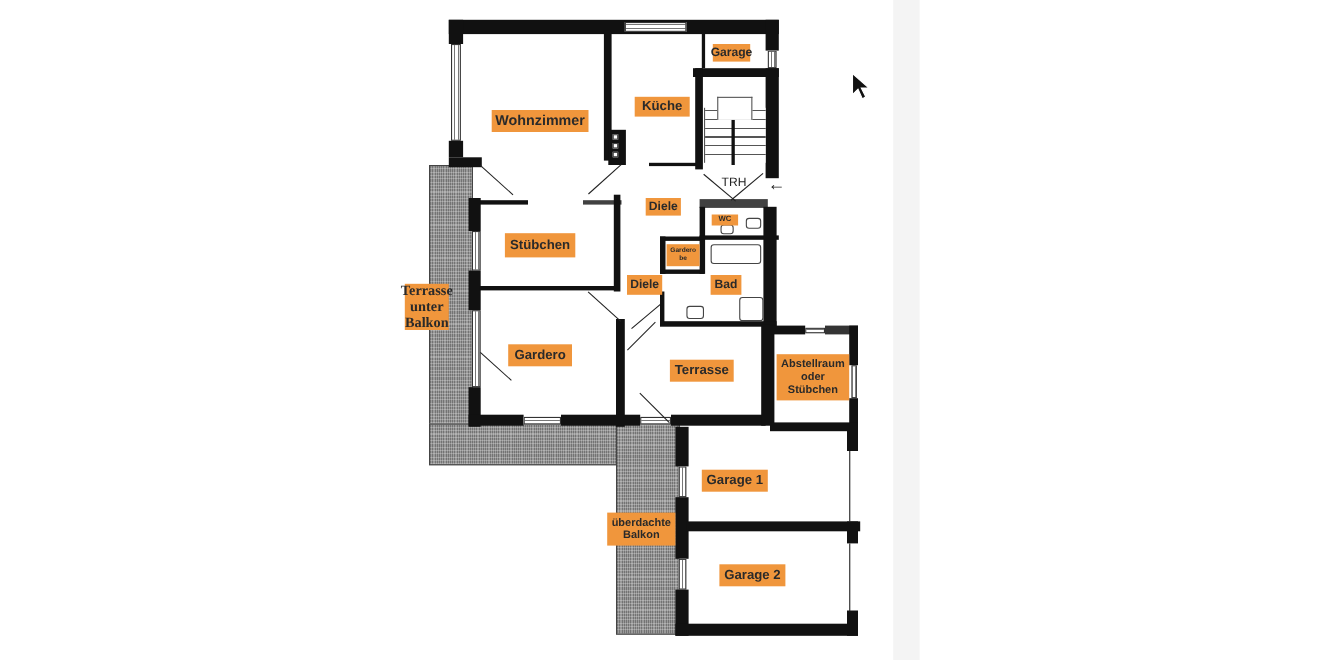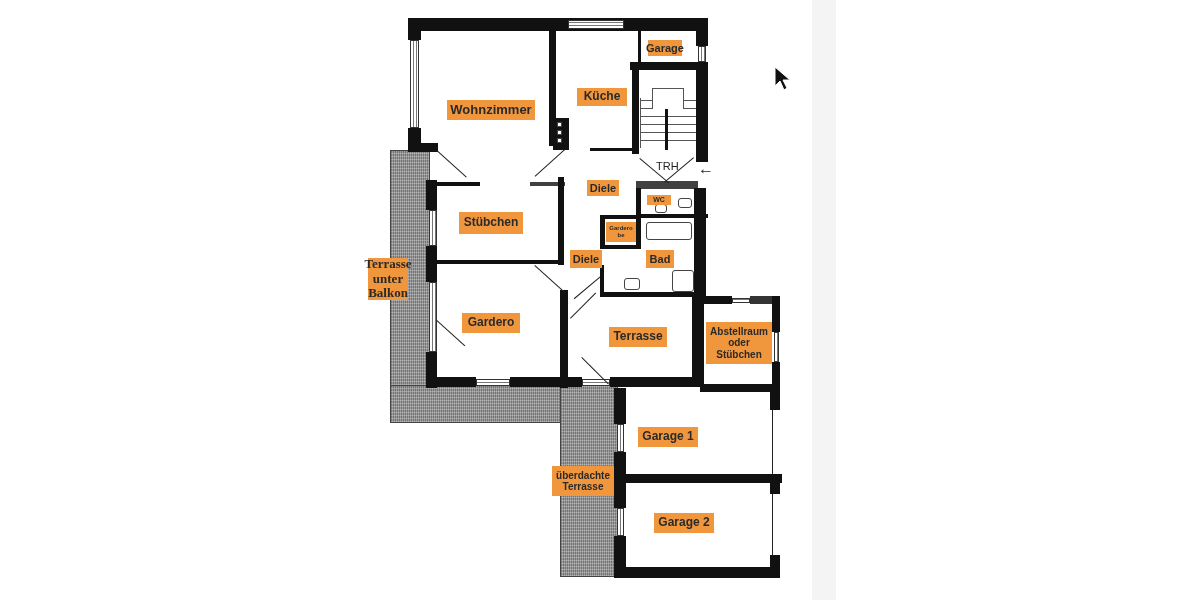--- a/index.html
+++ b/index.html
@@ -161,19 +161,19 @@
   <div class="label" style="left:647px;top:195px;width:24px;height:10px;font-size:7px;">WC</div>
   <div class="label" style="left:606px;top:222px;width:30px;height:20px;font-size:6px;">Gardero be</div>
   <div class="label" style="left:459px;top:212px;width:64px;height:22px;font-size:12px;">Stübchen</div>
   <div class="label" style="left:570px;top:250px;width:32px;height:18px;font-size:11px;">Diele</div>
   <div class="label" style="left:646px;top:250px;width:28px;height:18px;font-size:11px;">Bad</div>
   <div class="label" style="left:368px;top:258px;width:40px;height:42px;font-size:13px;font-family:Liberation Serif, serif;">Terrasse unter Balkon</div>
   <div class="label" style="left:462px;top:313px;width:58px;height:20px;font-size:12px;">Gardero</div>
   <div class="label" style="left:609px;top:327px;width:58px;height:20px;font-size:12px;">Terrasse</div>
   <div class="label" style="left:706px;top:322px;width:66px;height:42px;font-size:10px;">Abstellraum oder Stübchen</div>
   <div class="label" style="left:638px;top:427px;width:60px;height:20px;font-size:12px;">Garage 1</div>
-  <div class="label" style="left:552px;top:466px;width:62px;height:30px;font-size:10px;">überdachte Terrasse</div>
+  <div class="label" style="left:552px;top:466px;width:62px;height:30px;font-size:10px;">überdachte Balkon</div>
   <div class="label" style="left:654px;top:513px;width:60px;height:20px;font-size:12px;">Garage 2</div>
 </div>
 
 <svg class="cursor" viewBox="0 0 18 26">
   <path d="M1 1 L1 20 L6 15 L10 24 L13 22 L9 14 L16 14 Z" fill="#111" stroke="#fff" stroke-width="1"></path>
 </svg>
 
 </body></html>

